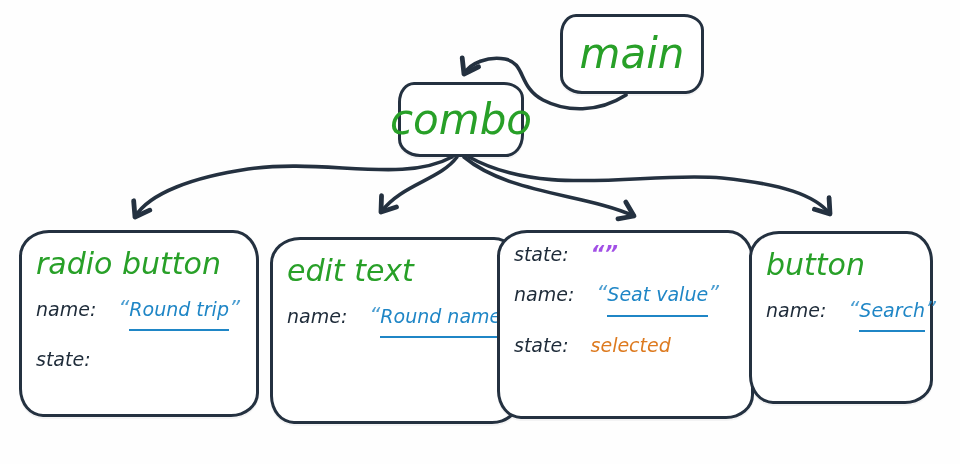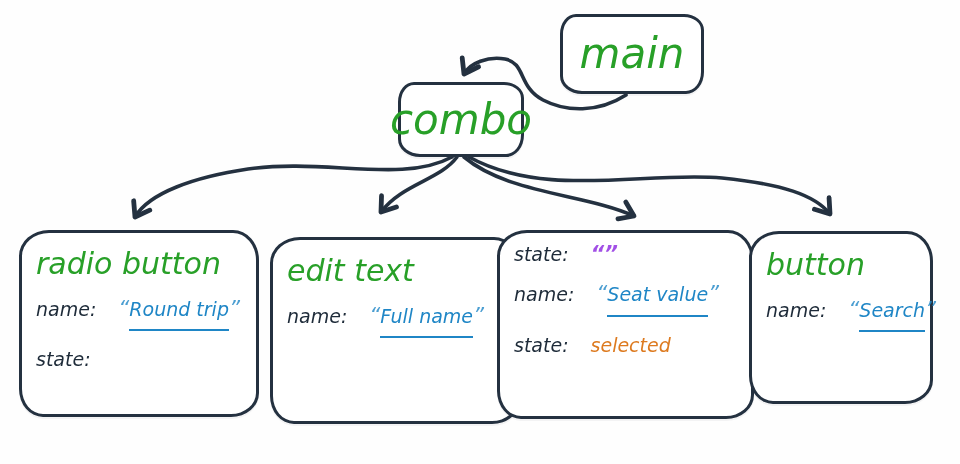--- a/index.html
+++ b/index.html
@@ -77,21 +77,21 @@
       <span class="key">state:</span>
     </div>
   </div>
 
   <div class="node card" style="left:270px;top:237px;width:250px;height:187px;">
     <div class="node-label">edit text</div>
     <div class="prop">
       <span class="key">name:</span>
       <span class="quoted quoted-name">
           <span class="q">“</span>
-          <span class="word">Full name</span>
+          <span class="word">Round name</span>
           <span class="q">”</span>
         </span>
     </div>
   </div>
 
   <div class="node card" style="left:497px;top:230px;width:257px;height:189px;">
     <div class="prop">
       <span class="key">state:</span>
       <span class="quoted quoted-value">
           <span class="q">“</span>

